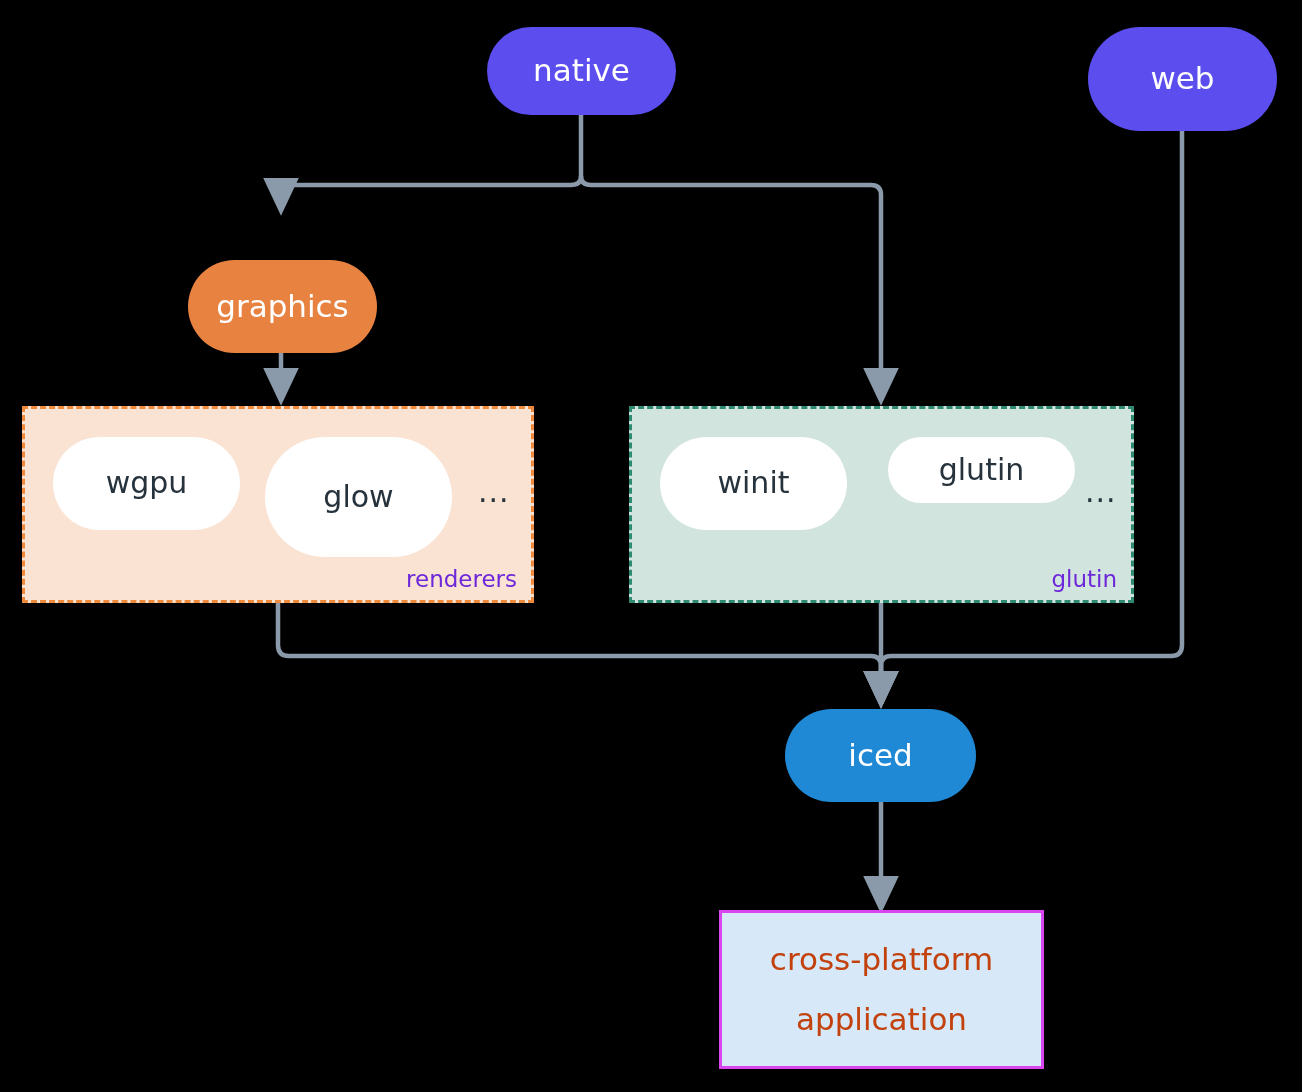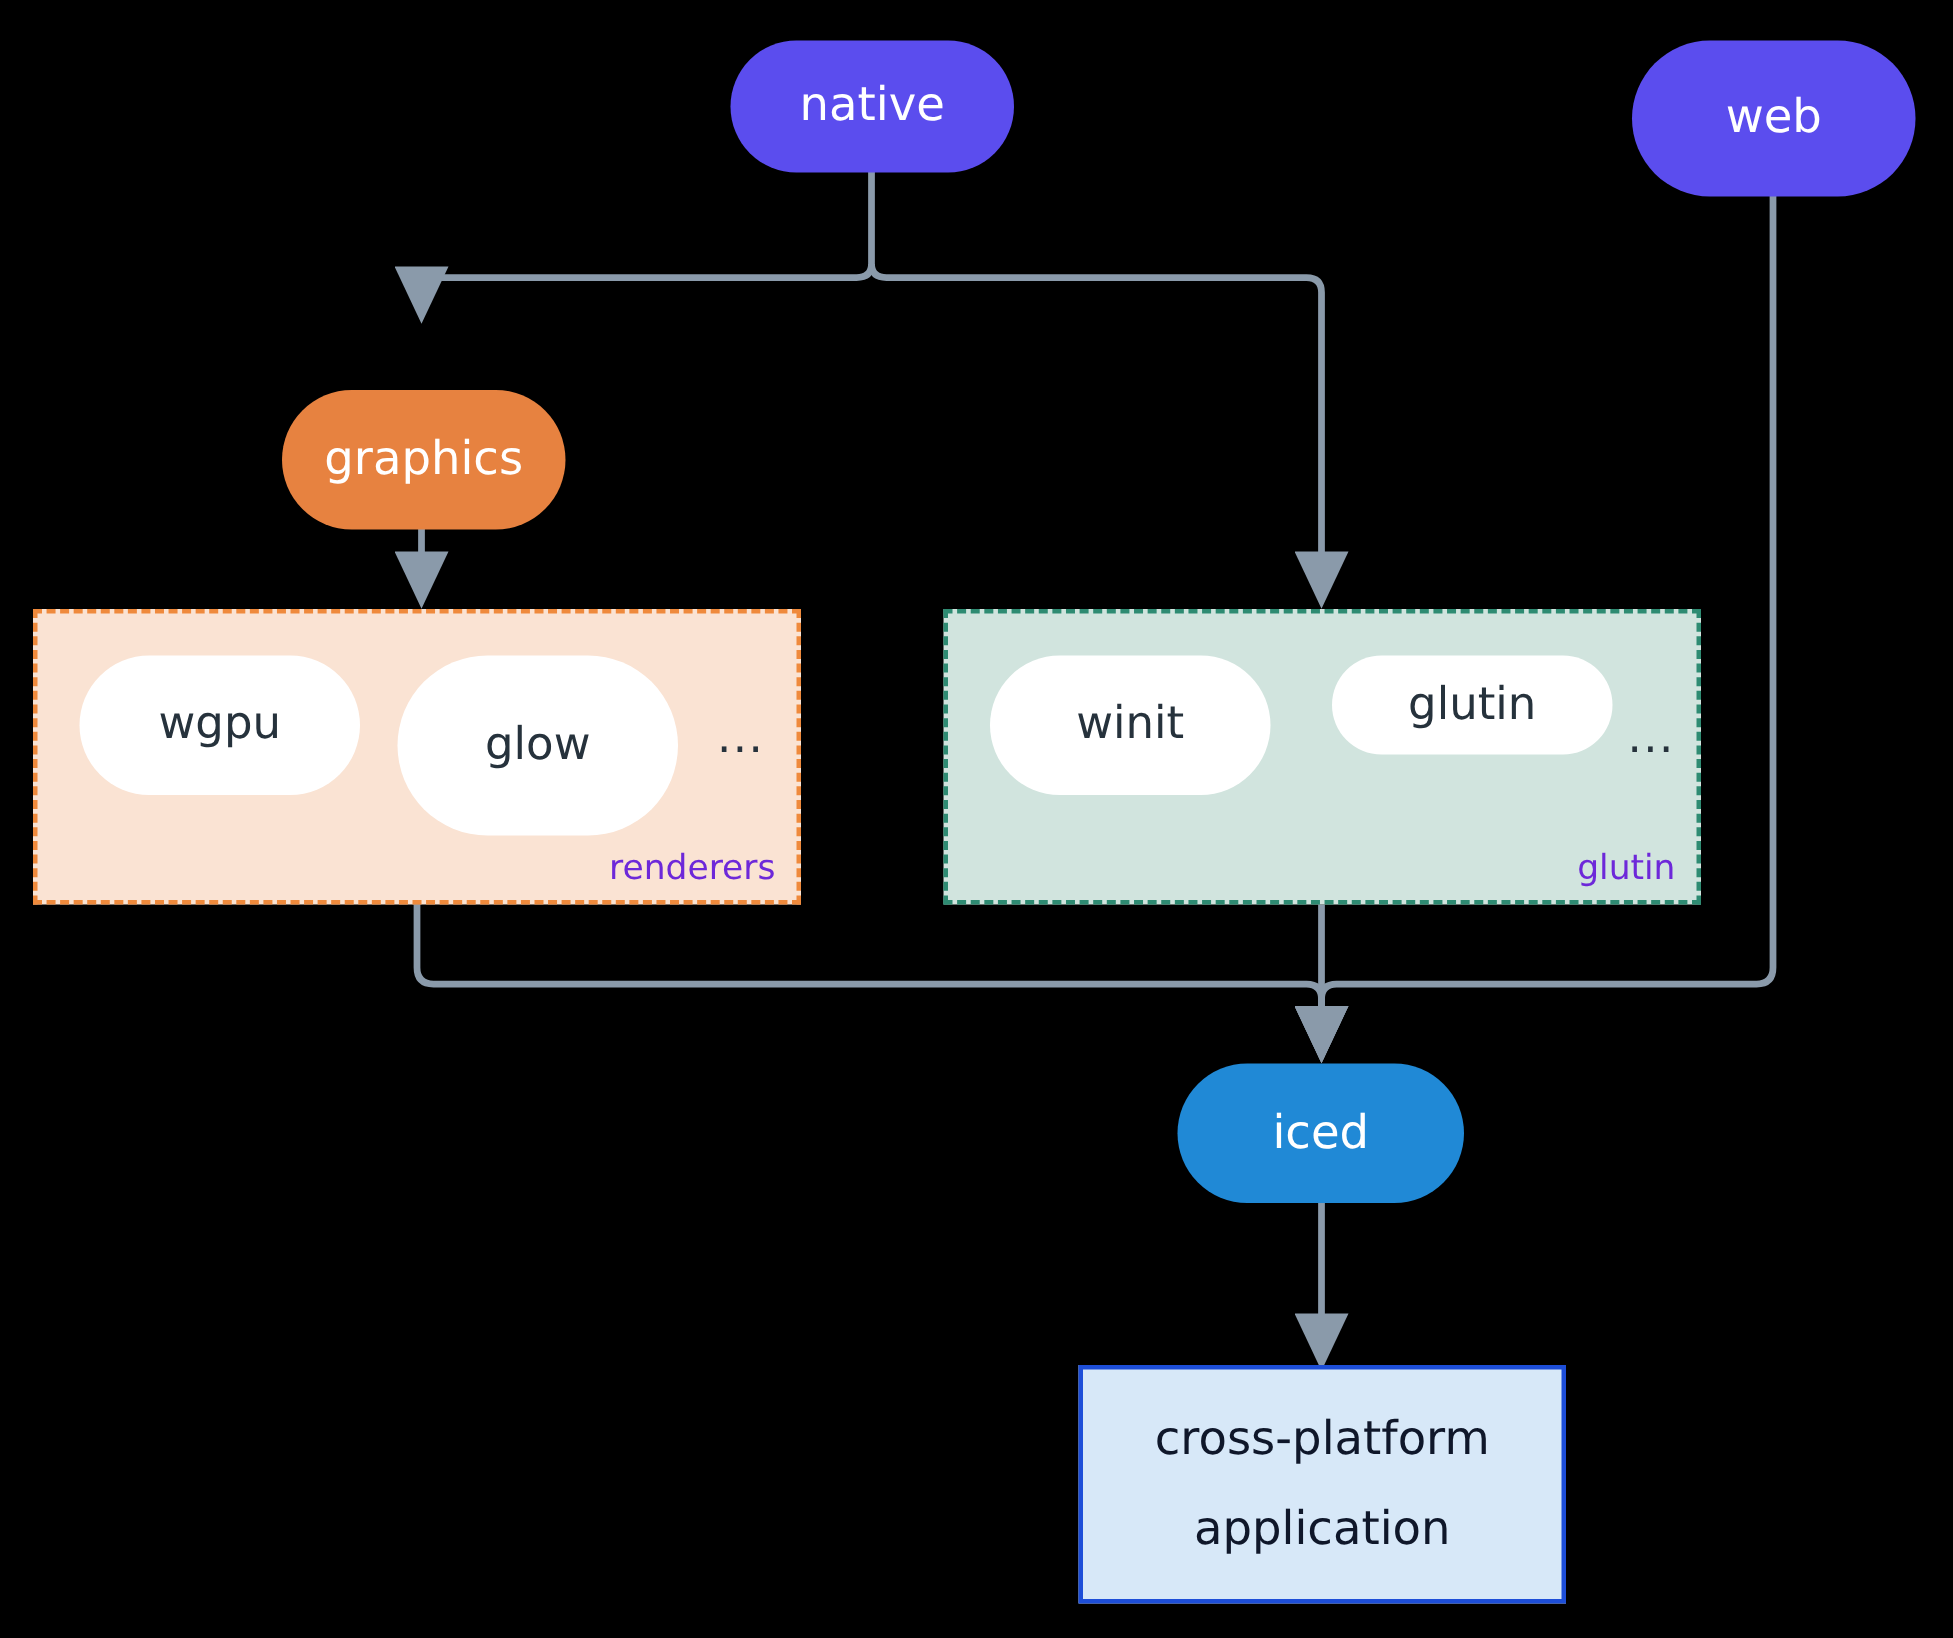--- a/index.html
+++ b/index.html
@@ -53,22 +53,22 @@
     color: #ffffff;
     font-size: 31px;
   }
   .node-leaf {
     background: #ffffff;
     color: #26323C;
     font-size: 30px;
   }
   .node-app {
     background: #D7E8F8;
-    border: 3px solid #1d4ed8;
-    color: #0f172a;
+    border: 3px solid #d946ef;
+    color: #c2410c;
     font-size: 31px;
     text-align: center;
     flex-direction: column;
     border-radius: 0;
     gap: 24px;
   }
   .node-app .app-line { display: block; }
 
   
   .cluster {

